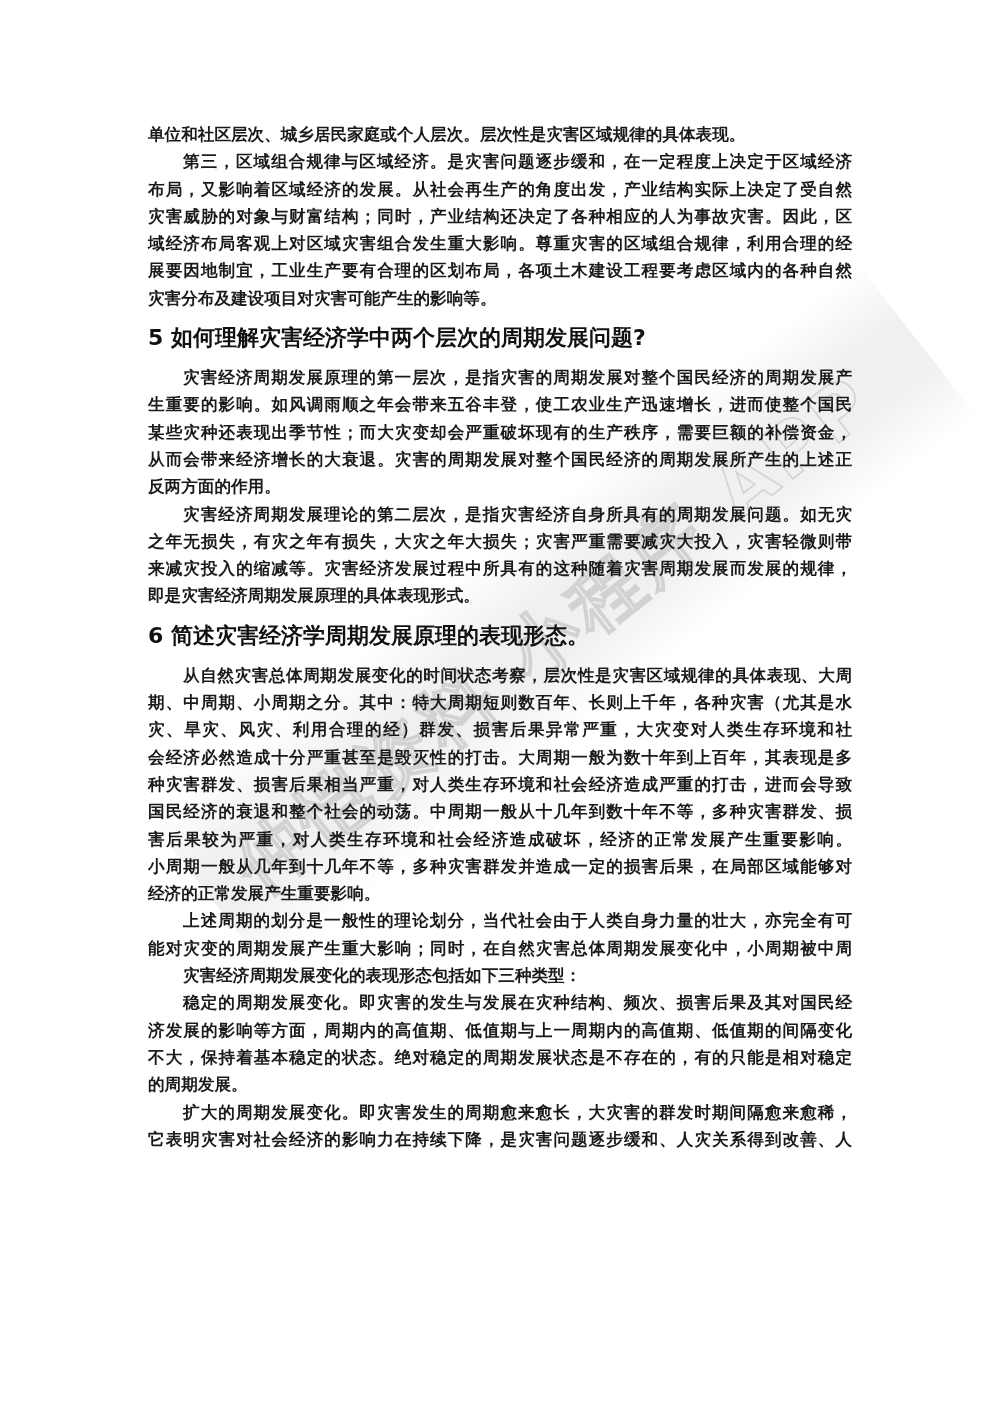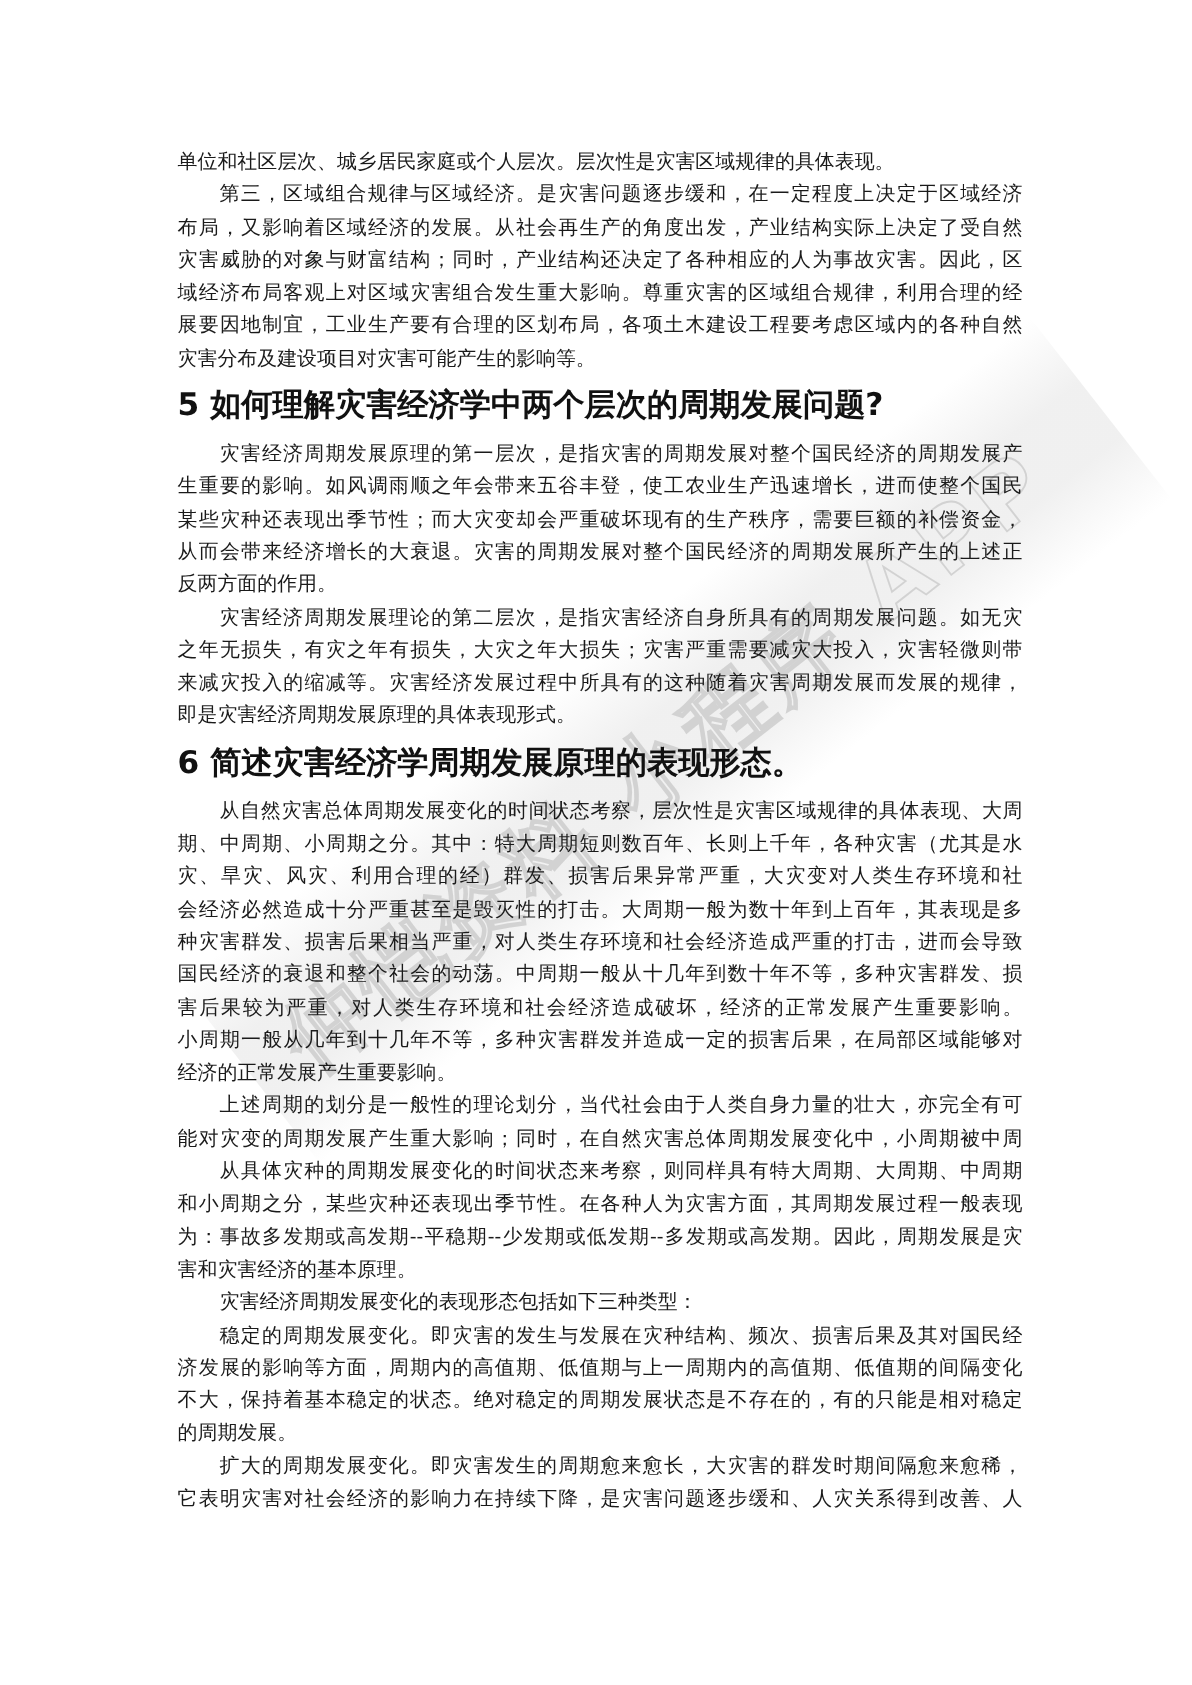--- a/index.html
+++ b/index.html
@@ -16,26 +16,26 @@
     font-family: "DejaVu Sans", sans-serif; font-size: 72px; font-weight: bold;
     color: rgba(255,255,255,0.0);
     -webkit-text-stroke: 1.5px rgba(205,205,205,0.85);
     letter-spacing: 6px;
   }
   .content {
     position: absolute; left: 148px; top: 121px; width: 704px;
     font-family: "DejaVu Serif", "Liberation Serif", serif;
     font-size: 16.6px; color: #1a1a1a;
   }
-  .line { height: 27.3px; line-height: 27.3px; white-space: nowrap; text-align: justify; text-align-last: justify; }
+  .line { height: 27.3px; line-height: 27.3px; white-space: nowrap; text-align: justify; text-align-last: justify; font-weight: bold; }
   .line.last { text-align-last: left; }
   .line.indent { padding-left: 35px; }
   .heading {
     font-family: "DejaVu Sans", "Liberation Sans", sans-serif; font-weight: bold;
-    font-size: 26px; color: #111; height: 48px; line-height: 48px; white-space: nowrap;
+    font-size: 22px; color: #111; height: 48px; line-height: 48px; white-space: nowrap;
     margin-top: 2px; margin-bottom: 2px;
   }
 </style>
 </head>
 <body>
 
 <div class="page">
 
   <div class="watermark">
     <div class="watermark-text">仲恺资料 小程序 APP</div>
@@ -85,26 +85,20 @@
       <div class="line">害后果较为严重，对人类生存环境和社会经济造成破坏，经济的正常发展产生重要影响。</div>
       <div class="line">小周期一般从几年到十几年不等，多种灾害群发并造成一定的损害后果，在局部区域能够对</div>
       <div class="line last">经济的正常发展产生重要影响。</div>
     </div>
 
     <div>
       <div class="line indent">上述周期的划分是一般性的理论划分，当代社会由于人类自身力量的壮大，亦完全有可</div>
       <div class="line">能对灾变的周期发展产生重大影响；同时，在自然灾害总体周期发展变化中，小周期被中周</div>
     </div>
 
-    <div>
-      <div class="line indent">从具体灾种的周期发展变化的时间状态来考察，则同样具有特大周期、大周期、中周期</div>
-      <div class="line">和小周期之分，某些灾种还表现出季节性。在各种人为灾害方面，其周期发展过程一般表现</div>
-      <div class="line">为：事故多发期或高发期--平稳期--少发期或低发期--多发期或高发期。因此，周期发展是灾</div>
-      <div class="line last">害和灾害经济的基本原理。</div>
-    </div>
 
     <div>
       <div class="line indent last">灾害经济周期发展变化的表现形态包括如下三种类型：</div>
     </div>
 
     <div>
       <div class="line indent">稳定的周期发展变化。即灾害的发生与发展在灾种结构、频次、损害后果及其对国民经</div>
       <div class="line">济发展的影响等方面，周期内的高值期、低值期与上一周期内的高值期、低值期的间隔变化</div>
       <div class="line">不大，保持着基本稳定的状态。绝对稳定的周期发展状态是不存在的，有的只能是相对稳定</div>
       <div class="line last">的周期发展。</div>

